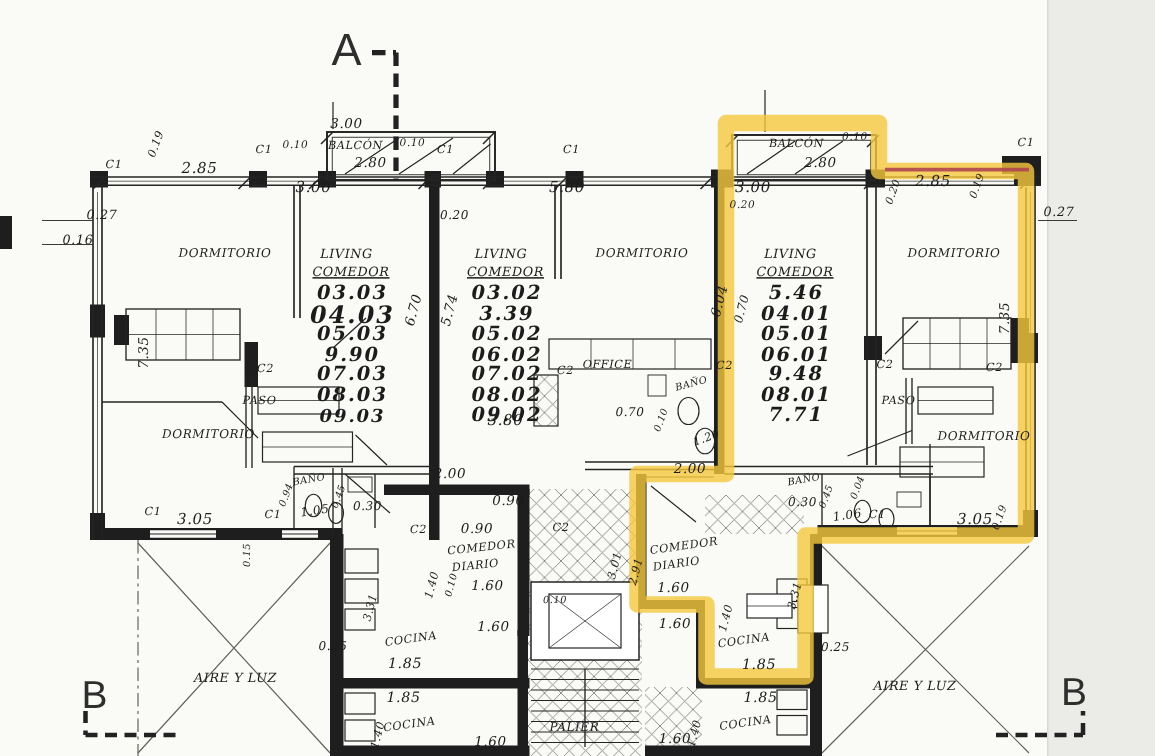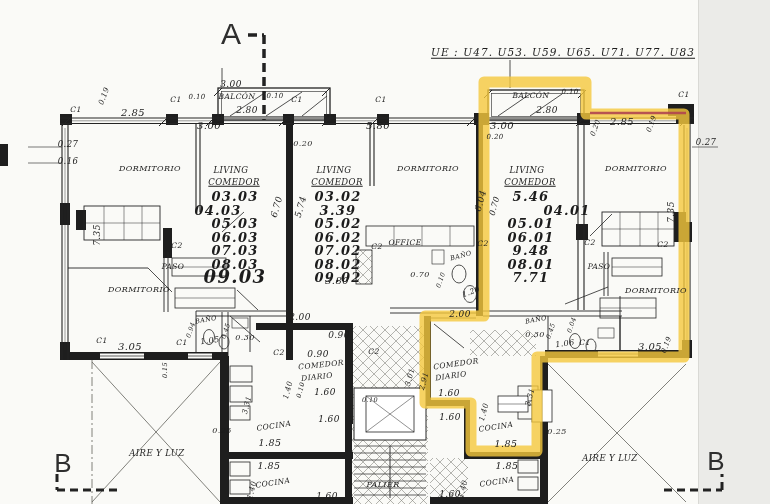--- a/index.html
+++ b/index.html
@@ -191,21 +191,20 @@
   <g>
     <polygon fill="none" stroke-width="11" stroke-linejoin="round" points="484,82 586,82 586,114 684,114 684,357 537,357 537,451 471,451 471,403 425,403 425,316 484,316" stroke="#f5c83c" opacity="0.8"></polygon>
     <polyline fill="none" stroke-width="2.5" opacity="0.9" points="590,113 686,113" stroke="#b04550"></polyline>
   </g>
 </svg>
 
 <div id="labels">
       <div class="lbl mk" style="left: 231px; top: 34px; font-size: 30px; transform: translate(-50%, -50%);">A</div>
       <div class="lbl mk" style="left: 63px; top: 463px; font-size: 26px; transform: translate(-50%, -50%);">B</div>
       <div class="lbl mk" style="left: 716px; top: 461px; font-size: 26px; transform: translate(-50%, -50%);">B</div>
-      <div class="lbl ue" style="left: 563px; top: 52px; font-size: 10.5px; transform: translate(-50%, -50%);">UE : U47. U53. U59. U65. U71. U77. U83</div>
       <div class="lbl" style="left: 104px; top: 96px; font-size: 7.5px; transform: translate(-50%, -50%) rotate(-70deg);">0.19</div>
       <div class="lbl" style="left: 133px; top: 113px; font-size: 10px; transform: translate(-50%, -50%);">2.85</div>
       <div class="lbl" style="left: 209px; top: 126px; font-size: 10px; transform: translate(-50%, -50%);">3.00</div>
       <div class="lbl" style="left: 231px; top: 84px; font-size: 9px; transform: translate(-50%, -50%);">3.00</div>
       <div class="lbl" style="left: 197px; top: 97px; font-size: 7px; transform: translate(-50%, -50%);">0.10</div>
       <div class="lbl" style="left: 237px; top: 97px; font-size: 7.5px; transform: translate(-50%, -50%);">BALCÓN</div>
       <div class="lbl" style="left: 275px; top: 96px; font-size: 7px; transform: translate(-50%, -50%);">0.10</div>
       <div class="lbl" style="left: 247px; top: 110px; font-size: 9px; transform: translate(-50%, -50%);">2.80</div>
       <div class="lbl" style="left: 303px; top: 144px; font-size: 8px; transform: translate(-50%, -50%);">0.20</div>
       <div class="lbl" style="left: 378px; top: 126px; font-size: 10px; transform: translate(-50%, -50%);">5.80</div>
@@ -217,21 +216,21 @@
       <div class="lbl" style="left: 531px; top: 96px; font-size: 7.5px; transform: translate(-50%, -50%);">BALCÓN</div>
       <div class="lbl" style="left: 570px; top: 92px; font-size: 7px; transform: translate(-50%, -50%);">0.10</div>
       <div class="lbl" style="left: 547px; top: 110px; font-size: 9px; transform: translate(-50%, -50%);">2.80</div>
       <div class="lbl" style="left: 502px; top: 126px; font-size: 10px; transform: translate(-50%, -50%);">3.00</div>
       <div class="lbl" style="left: 495px; top: 137px; font-size: 7px; transform: translate(-50%, -50%);">0.20</div>
       <div class="lbl" style="left: 596px; top: 128px; font-size: 7px; transform: translate(-50%, -50%) rotate(-70deg);">0.20</div>
       <div class="lbl" style="left: 622px; top: 122px; font-size: 10px; transform: translate(-50%, -50%);">2.85</div>
       <div class="lbl" style="left: 652px; top: 124px; font-size: 7px; transform: translate(-50%, -50%) rotate(-70deg);">0.19</div>
       <div class="lbl" style="left: 706px; top: 142px; font-size: 8.5px; transform: translate(-50%, -50%);">0.27</div>
       <div class="lbl" style="left: 68px; top: 144px; font-size: 8.5px; transform: translate(-50%, -50%);">0.27</div>
-      <div class="lbl" style="left: 68px; top: 161px; font-size: 8.5px; transform: translate(-50%, -50%); font-style: italic;">0.16</div>
+      <div class="lbl" style="left: 52px; top: 161px; font-size: 8.5px; transform: translate(-50%, -50%); font-style: italic;">0.16</div>
       <div class="lbl" style="left: 150px; top: 169px; font-size: 8px; transform: translate(-50%, -50%);">DORMITORIO</div>
       <div class="lbl" style="left: 231px; top: 170px; font-size: 8.5px; transform: translate(-50%, -50%);">LIVING</div>
       <div class="lbl u" style="left: 234px; top: 182px; font-size: 8.5px; transform: translate(-50%, -50%);">COMEDOR</div>
       <div class="lbl" style="left: 97px; top: 235px; font-size: 9px; transform: translate(-50%, -50%) rotate(-90deg);">7.35</div>
       <div class="lbl" style="left: 177px; top: 246px; font-size: 7.5px; transform: translate(-50%, -50%);">C2</div>
       <div class="lbl" style="left: 173px; top: 267px; font-size: 7.5px; transform: translate(-50%, -50%);">PASO</div>
       <div class="lbl" style="left: 139px; top: 290px; font-size: 8px; transform: translate(-50%, -50%);">DORMITORIO</div>
       <div class="lbl" style="left: 277px; top: 207px; font-size: 9px; transform: translate(-50%, -50%) rotate(-75deg);">6.70</div>
       <div class="lbl" style="left: 301px; top: 207px; font-size: 9px; transform: translate(-50%, -50%) rotate(-75deg);">5.74</div>
       <div class="lbl" style="left: 334px; top: 170px; font-size: 8.5px; transform: translate(-50%, -50%);">LIVING</div>
@@ -305,35 +304,35 @@
       <div class="lbl" style="left: 530px; top: 397px; font-size: 7.5px; transform: translate(-50%, -50%) rotate(-75deg);">3.31</div>
       <div class="lbl" style="left: 536px; top: 320px; font-size: 6.5px; transform: translate(-50%, -50%) rotate(-10deg);">BAÑO</div>
       <div class="lbl" style="left: 535px; top: 335px; font-size: 8px; transform: translate(-50%, -50%);">0.30</div>
       <div class="lbl" style="left: 551px; top: 331px; font-size: 6.5px; transform: translate(-50%, -50%) rotate(-70deg);">0.45</div>
       <div class="lbl" style="left: 572px; top: 325px; font-size: 6.5px; transform: translate(-50%, -50%) rotate(-70deg);">0.04</div>
       <div class="lbl" style="left: 565px; top: 344px; font-size: 8px; transform: translate(-50%, -50%) rotate(-8deg);">1.06</div>
       <div class="lbl" style="left: 585px; top: 343px; font-size: 7.5px; transform: translate(-50%, -50%);">C1</div>
       <div class="lbl" style="left: 650px; top: 347px; font-size: 10px; transform: translate(-50%, -50%);">3.05</div>
       <div class="lbl" style="left: 667px; top: 345px; font-size: 7px; transform: translate(-50%, -50%) rotate(-70deg);">0.19</div>
       <div class="lbl num" style="left: 235px; top: 196px; font-size: 13px; transform: translate(-50%, -50%);">03.03</div>
-      <div class="lbl num" style="left: 218px; top: 209.5px; font-size: 13px; transform: translate(-50%, -50%);">04.03</div>
+      <div class="lbl num" style="left: 235px; top: 209.5px; font-size: 16px; transform: translate(-50%, -50%);">04.03</div>
       <div class="lbl num" style="left: 235px; top: 223px; font-size: 13px; transform: translate(-50%, -50%);">05.03</div>
-      <div class="lbl num" style="left: 235px; top: 236.5px; font-size: 13px; transform: translate(-50%, -50%);">06.03</div>
+      <div class="lbl num" style="left: 235px; top: 236.5px; font-size: 13px; transform: translate(-50%, -50%);">9.90</div>
       <div class="lbl num" style="left: 235px; top: 250px; font-size: 13px; transform: translate(-50%, -50%);">07.03</div>
       <div class="lbl num" style="left: 235px; top: 263.5px; font-size: 13px; transform: translate(-50%, -50%);">08.03</div>
-      <div class="lbl num" style="left: 235px; top: 277px; font-size: 18px; transform: translate(-50%, -50%);">09.03</div>
+      <div class="lbl num" style="left: 235px; top: 277px; font-size: 12px; transform: translate(-50%, -50%);">09.03</div>
       <div class="lbl num" style="left: 338px; top: 196px; font-size: 13px; transform: translate(-50%, -50%);">03.02</div>
       <div class="lbl num" style="left: 338px; top: 209.5px; font-size: 13px; transform: translate(-50%, -50%);">3.39</div>
       <div class="lbl num" style="left: 338px; top: 223px; font-size: 13px; transform: translate(-50%, -50%);">05.02</div>
       <div class="lbl num" style="left: 338px; top: 236.5px; font-size: 13px; transform: translate(-50%, -50%);">06.02</div>
       <div class="lbl num" style="left: 338px; top: 250px; font-size: 13px; transform: translate(-50%, -50%);">07.02</div>
       <div class="lbl num" style="left: 338px; top: 263.5px; font-size: 13px; transform: translate(-50%, -50%);">08.02</div>
       <div class="lbl num" style="left: 338px; top: 277px; font-size: 13px; transform: translate(-50%, -50%);">09.02</div>
       <div class="lbl num" style="left: 531px; top: 196px; font-size: 13px; transform: translate(-50%, -50%);">5.46</div>
-      <div class="lbl num" style="left: 531px; top: 209.5px; font-size: 13px; transform: translate(-50%, -50%); margin-left: 36px;">04.01</div>
+      <div class="lbl num" style="left: 531px; top: 209.5px; font-size: 13px; transform: translate(-50%, -50%);">04.01</div>
       <div class="lbl num" style="left: 531px; top: 223px; font-size: 13px; transform: translate(-50%, -50%);">05.01</div>
       <div class="lbl num" style="left: 531px; top: 236.5px; font-size: 13px; transform: translate(-50%, -50%);">06.01</div>
       <div class="lbl num" style="left: 531px; top: 250px; font-size: 13px; transform: translate(-50%, -50%);">9.48</div>
       <div class="lbl num" style="left: 531px; top: 263.5px; font-size: 13px; transform: translate(-50%, -50%);">08.01</div>
       <div class="lbl num" style="left: 531px; top: 277px; font-size: 13px; transform: translate(-50%, -50%);">7.71</div>
     </div>
 
 </div>
 
 </body></html>

